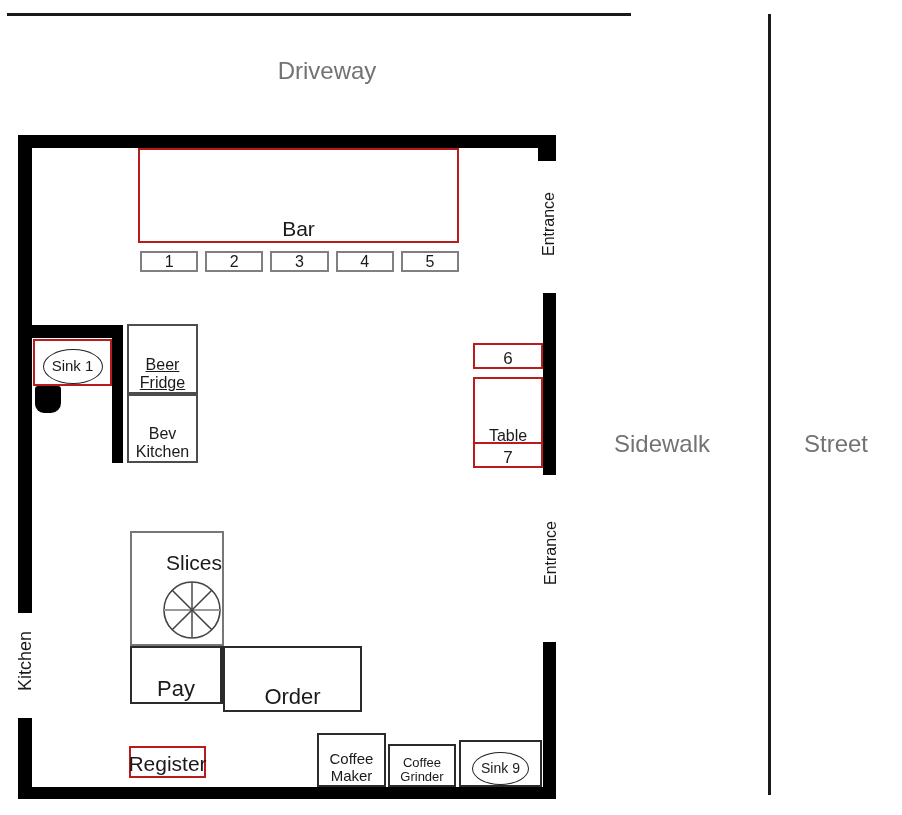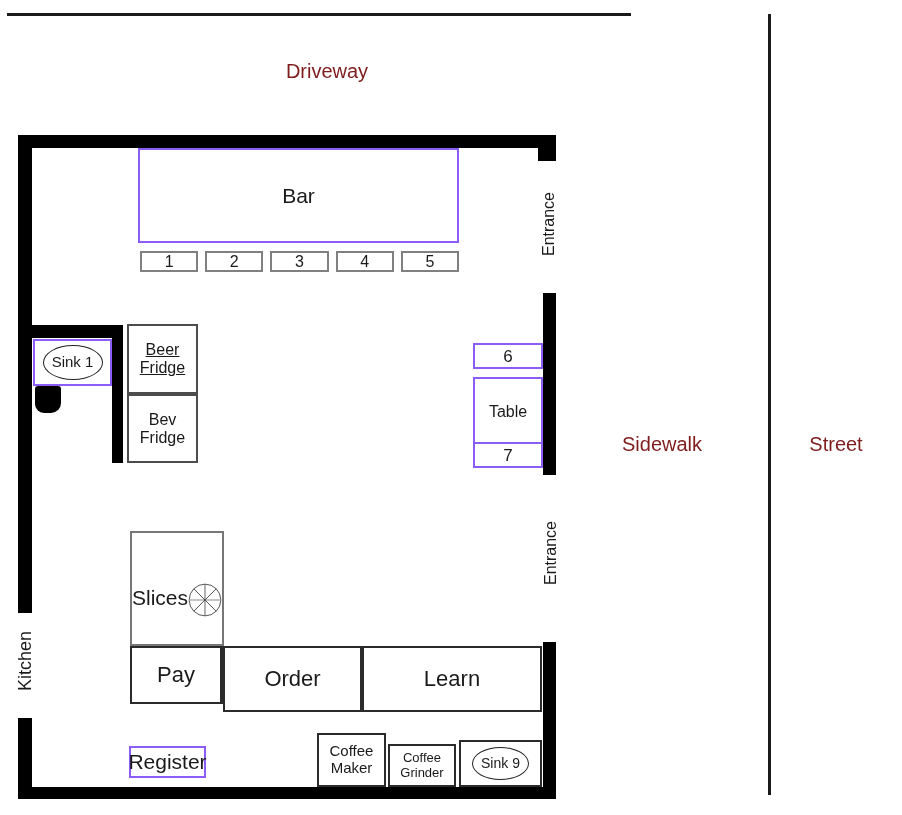--- a/index.html
+++ b/index.html
@@ -4,42 +4,42 @@
 <style>
   html,body{margin:0;padding:0;background:#fff;}
   .canvas{
     position:relative;width:902px;height:815px;background:#ffffff;
     font-family:"Liberation Sans",sans-serif;color:#1a1a1a;overflow:hidden;
   }
   .wall{position:absolute;background:#000;}
   .line{position:absolute;background:#1a1a1a;}
   .hlabel{
     position:absolute;transform:translate(-50%,-50%);
-    white-space:nowrap;font-size:20px;color:#7f1d1d;
+    white-space:nowrap;font-size:24px;color:#737373;
   }
   .vlabel{
     position:absolute;transform:translate(-50%,-50%) rotate(-90deg);
     white-space:nowrap;color:#1a1a1a;
   }
   .box{
     position:absolute;box-sizing:border-box;background:#fff;
-    border:2px solid #8b5cf6;display:flex;align-items:center;justify-content:center;
+    border:2px solid #b91c1c;display:flex;align-items:flex-end;justify-content:center;
     text-align:center;line-height:1.12;
   }
   .box.dark{border-color:#2b2b2b;}
   .box.mid{border-color:#4d4d4d;}
   .pre{white-space:pre-line;}
   .seat-row{position:absolute;display:flex;gap:7px;box-sizing:border-box;}
   .seat{flex:1;box-sizing:border-box;border:2px solid #808080;background:#fff;
     display:flex;align-items:center;justify-content:center;font-size:16px;line-height:1;}
   .ellipse{
     box-sizing:border-box;border:1.5px solid #222;border-radius:50%;
     display:flex;align-items:center;justify-content:center;background:#fff;
   }
-  .slices-box{flex-direction:row;justify-content:flex-start;padding-top:18px;}
+  .slices-box{flex-direction:column;justify-content:flex-start;padding-top:18px;}
   .pad{position:absolute;background:#000;border-radius:3px 3px 10px 9px;}
 </style>
 </head>
 <body>
 
 <div class="canvas">
 
   <div class="line" style="left:7px;top:13px;width:624px;height:3px;"></div>
   <div class="line" style="left:768px;top:14px;width:3px;height:781px;"></div>
 
@@ -75,40 +75,39 @@
   <div class="box" style="left:33px;top:339px;width:79px;height:47px;">
     <div class="ellipse" style="width:60px;height:35px;font-size:15px;">
       <span>Sink 1</span>
     </div>
   </div>
   <div class="pad" style="left:35px;top:386px;width:26px;height:27px;"></div>
 
   <div class="box mid pre" style="left:127px;top:324px;width:71px;height:70px;font-size:16px;text-decoration:underline;">Beer
 Fridge</div>
   <div class="box mid pre" style="left:127px;top:394px;width:71px;height:69px;font-size:16px;">Bev
-Fridge</div>
+Kitchen</div>
 
   <div class="box" style="left:473px;top:343px;width:70px;height:26px;font-size:17px;line-height:1;">6</div>
   <div class="box" style="left:473px;top:377px;width:70px;height:70px;font-size:16px;">Table</div>
   <div class="box" style="left:473px;top:442px;width:70px;height:26px;font-size:17px;line-height:1;">7</div>
 
   <div class="box slices-box" style="left:130px;top:531px;width:94px;height:115px;border-color:#777;">
     <span style="font-size:21px;">Slices</span>
     <svg width="60" height="60" viewBox="0 0 60 60" style="margin-top:5px;">
       <circle cx="30" cy="30" r="28" fill="none" stroke="#444" stroke-width="1.6"></circle>
       <line x1="30" y1="2" x2="30" y2="58" stroke="#555" stroke-width="1.6"></line>
       <line x1="2" y1="30" x2="58" y2="30" stroke="#999" stroke-width="2"></line>
       <line x1="10.2" y1="10.2" x2="49.8" y2="49.8" stroke="#444" stroke-width="1.6"></line>
       <line x1="49.8" y1="10.2" x2="10.2" y2="49.8" stroke="#444" stroke-width="1.6"></line>
     </svg>
   </div>
 
   <div class="box dark" style="left:130px;top:646px;width:93px;height:58px;font-size:22px;border-right-width:3px;">Pay</div>
   <div class="box dark" style="left:223px;top:646px;width:139px;height:66px;font-size:22px;">Order</div>
-  <div class="box dark" style="left:362px;top:646px;width:180px;height:66px;font-size:22px;">Learn</div>
 
   <div class="box" style="left:129px;top:746px;width:77px;height:32px;font-size:21px;">Register</div>
   <div class="box dark pre" style="left:317px;top:733px;width:69px;height:54px;font-size:15px;">Coffee
 Maker</div>
   <div class="box dark pre" style="left:388px;top:744px;width:68px;height:43px;font-size:13px;">Coffee
 Grinder</div>
   <div class="box dark" style="left:459px;top:740px;width:83px;height:47px;">
     <div class="ellipse" style="width:57px;height:33px;font-size:14px;">
       <span>Sink 9</span>
     </div>

